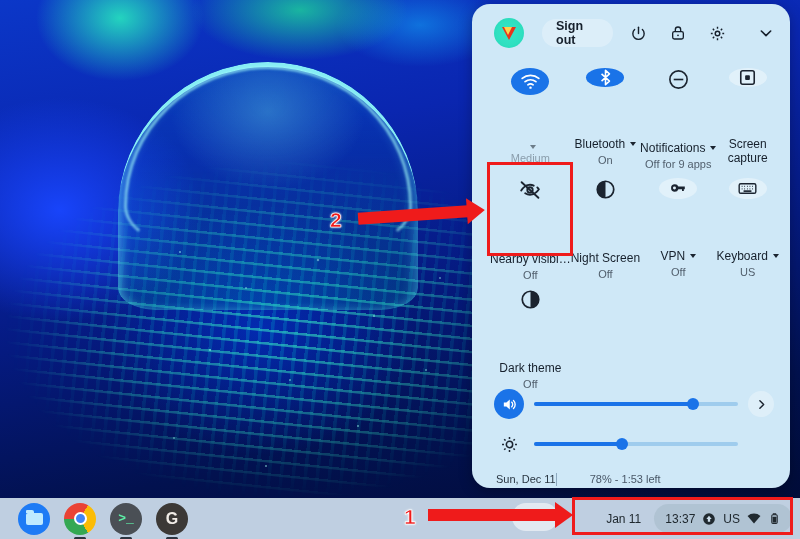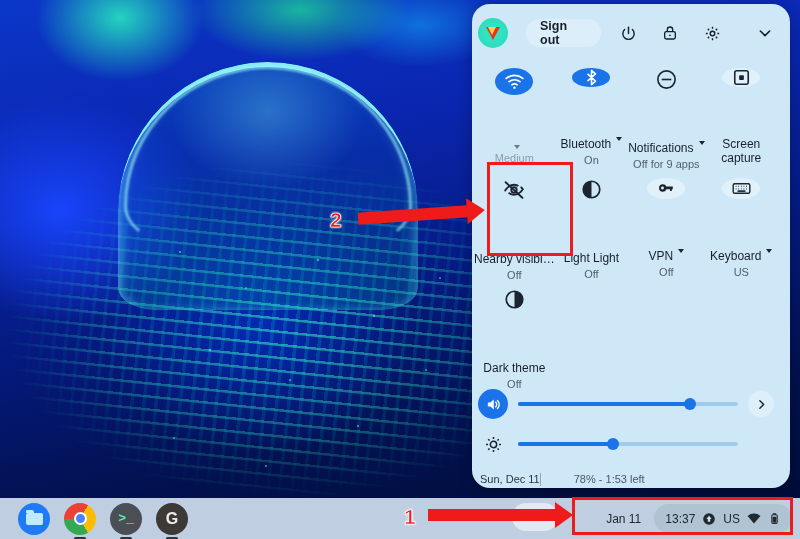--- a/index.html
+++ b/index.html
@@ -86,21 +86,21 @@
   }
 
   
   #qs-panel {
     position: absolute;
     left: 472px; top: 4px;
     width: 318px; height: 484px;
     background: #cfe8f7;
     border-radius: 18px;
     box-shadow: 0 3px 14px rgba(0,0,0,.28);
-    padding: 6px 10px 0 0;
+    padding: 6px 10px 0 16px;
     color: #18202b;
   }
 
   
   .qs-header {
     display: flex; align-items: center;
     height: 46px;
     gap: 4px;
   }
   .avatar {
@@ -169,21 +169,21 @@
   }
   .tile-icon.on  { background: #1a73e8; color: #ffffff; }
   .tile-icon.off { background: rgba(255,255,255,.38); color: #1b2430; }
   .tile-icon.plain { background: transparent; color: #1b2430; }
   .tile-label {
     font-size: 12px;
     color: #16202c;
     line-height: 14px;
     text-align: center;
     max-width: 96px;
-    display: flex; align-items: flex-start; gap: 3px;
+    display: flex; align-items: center; gap: 3px;
     white-space: nowrap;
     margin-top: 36px;
   }
   .tile-label.wrap { display: block; white-space: normal; }
   .tile-sub {
     font-size: 11px;
     color: #52606e;
     margin-top: 3px;
     text-align: center;
   }
@@ -459,21 +459,21 @@
         <div class="tile-sub">Off</div>
       </div>
 
       <div class="tile">
         <div class="tile-icon plain">
           <svg width="23" height="23" viewBox="0 0 24 24" fill="none" stroke="currentColor" stroke-width="1.8">
             <circle cx="12" cy="12" r="8.6"></circle>
             <path d="M12 3.4a8.6 8.6 0 0 0 0 17.2z" fill="currentColor" stroke="none"></path>
           </svg>
         </div>
-        <div class="tile-label">Light Light</div>
+        <div class="tile-label">Night Screen</div>
         <div class="tile-sub">Off</div>
       </div>
 
       <div class="tile">
         <div class="tile-icon off">
           <svg width="21" height="21" viewBox="0 0 24 24" fill="currentColor">
             <path d="M7.8 7.2a4.3 4.3 0 1 0 0 8.6 4.3 4.3 0 0 0 4.07-2.9H16v1.9h2.1v-1.9h1.1V9.8h-7.33A4.3 4.3 0 0 0 7.8 7.2zm-.4 2.6a1.7 1.7 0 1 1 0 3.4 1.7 1.7 0 0 1 0-3.4z"></path>
           </svg>
         </div>
         <div class="tile-label">

